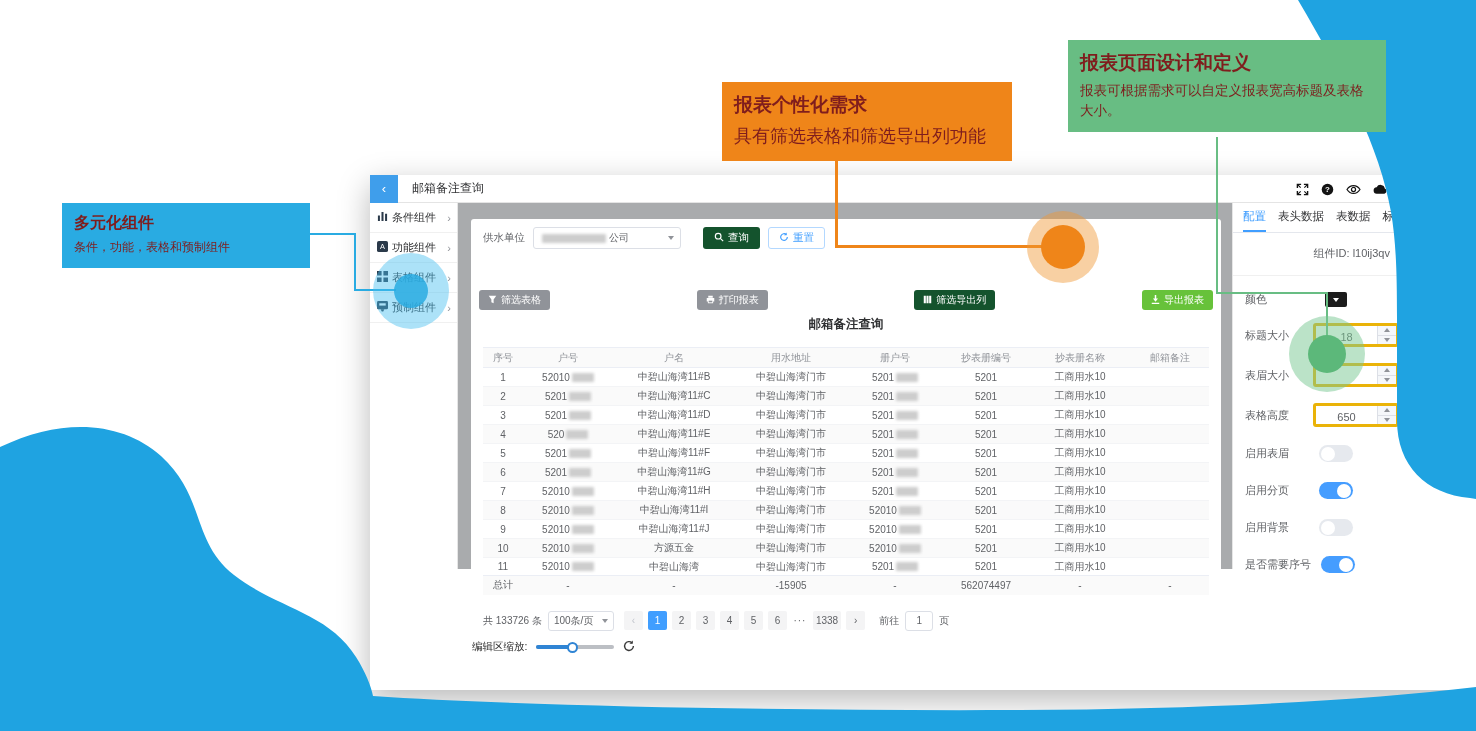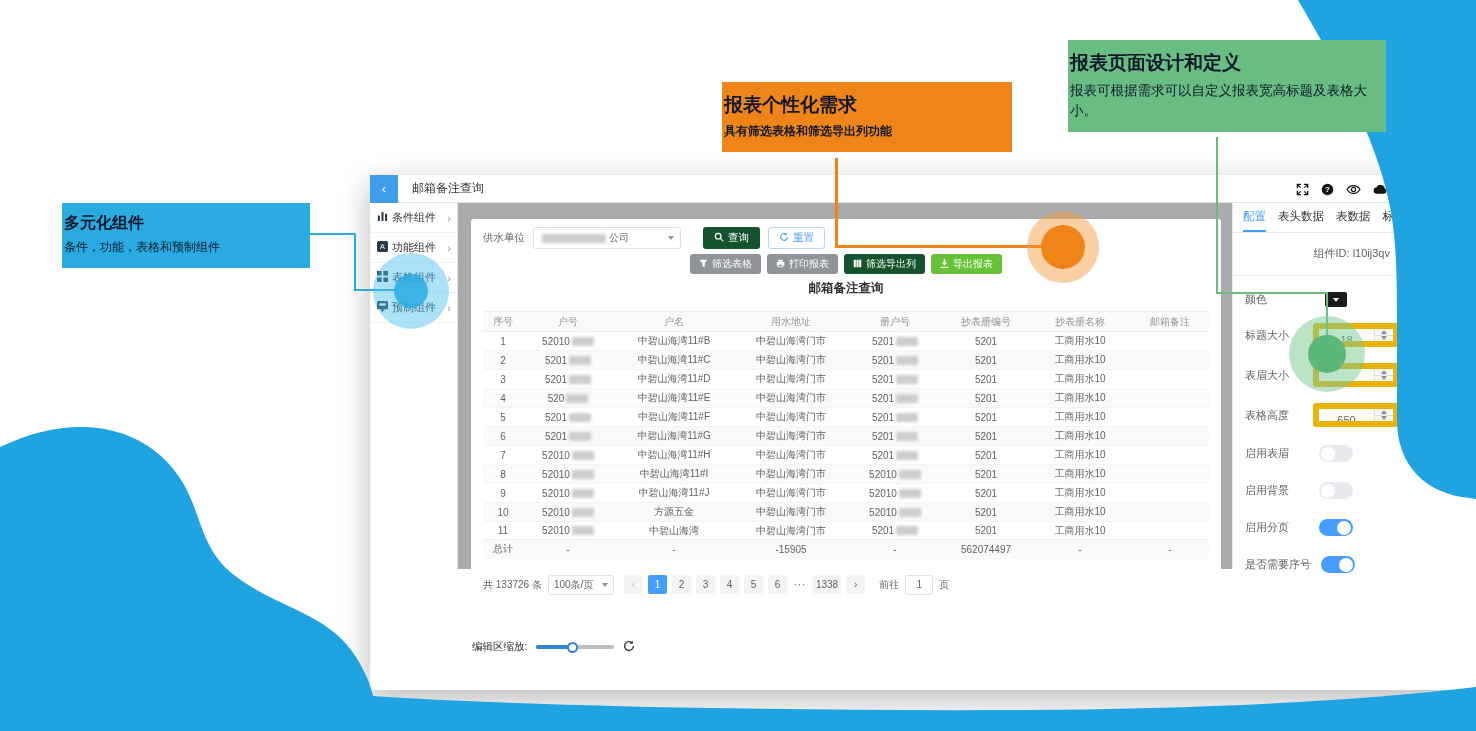--- a/index.html
+++ b/index.html
@@ -34,21 +34,21 @@
   .q-select .caret { margin-left:auto; }
   .blur-chip { display:inline-block; width:22px; height:9px; background:#cdcdcd; border-radius:1px; filter:blur(1.5px); vertical-align:-1px; margin-left:2px; }
   .blur-chip.wide { width:64px; }
 
   .btn { height:22px; padding:0 10px; border-radius:3px; font-size:10.5px; display:inline-flex; align-items:center; gap:4px; border:1px solid transparent; cursor:pointer; white-space:nowrap; }
   .btn-primary { background:#14532d; color:#fff; }
   .btn-outline { background:#fff; border-color:#b3d8ff; color:#409eff; }
   .btn-info { background:#909399; color:#fff; }
   .btn-success { background:#67c23a; color:#fff; }
 
-  .toolbar-row { display:flex; justify-content:center; gap:6px; padding:2px 8px 2px; }
+  .toolbar-row { display:flex; justify-content:space-between; gap:6px; padding:2px 8px 2px;margin-top:36px; }
   .toolbar-row .btn { height:20px; font-size:10px; padding:0 8px; }
 
   .report-title { text-align:center; font-size:12.5px; font-weight:bold; color:#303133; padding:4px 0 7px; }
 
   table { width:726px; margin:7px auto; border-collapse:collapse; table-layout:fixed; }
   th { background:#fafafa; color:#909399; font-weight:normal; font-size:10px; height:20px; border-top:1px solid #ebeef5; border-bottom:1px solid #ebeef5; white-space:nowrap; overflow:hidden; }
   td { height:19px; font-size:10px; color:#606266; text-align:center; border-bottom:1px solid #f3f4f6; white-space:nowrap; overflow:hidden; }
   tbody tr:nth-child(even) td { background:#fafafa; }
   tr.row-cut td { height:8px; line-height:17px; vertical-align:top; border-bottom:none; padding:0; }
   tr.summary td { background:#f3f8fd; border-top:1px solid #ebeef5; border-bottom:none; }
@@ -71,43 +71,43 @@
   .config-panel { width:244px; background:#fff; border-left:1px solid #e6e6e6; }
   .tabs { display:flex; gap:12px; padding-left:10px; height:30px; align-items:center; border-bottom:1px solid #e4e7ed; font-size:11.5px; color:#303133; }
   .tab { height:100%; display:flex; align-items:center; cursor:pointer; border-bottom:2px solid transparent; white-space:nowrap; }
   .tab.active { color:#409eff; border-bottom-color:#409eff; }
   .cid-row { width:186px; text-align:right; padding:13px 0 14px; border-bottom:1px solid #f0f0f0; font-size:11px; color:#606266; }
   .copy-link { color:#409eff; cursor:pointer; margin-left:4px; }
   .cfg-row { display:flex; align-items:center; padding:8px 12px; font-size:11px; color:#606266; }
   .cfg-row.first { padding-top:16px; }
   .cfg-label { min-width:64px; white-space:nowrap; }
   .swatch { width:22px; height:15px; background:#1c1c1c; border-radius:2px; margin-left:16px; display:flex; align-items:center; justify-content:center; cursor:pointer; }
-  .num-input { margin-left:4px; width:86px; height:24px; border:6px solid #eab308; border-radius:3px; display:flex; overflow:hidden; background:#fff; }
+  .num-input { margin-left:4px; width:86px; height:24px; border:3px solid #eab308; border-radius:3px; display:flex; overflow:hidden; background:#fff; }
   .num-val { flex:1; text-align:center; line-height:22px; font-size:11px; color:#606266; }
   .spin { width:19px; border-left:1px solid #dcdfe6; display:flex; flex-direction:column; }
   .spin-btn { flex:1; display:flex; align-items:center; justify-content:center; background:#f5f7fa; cursor:pointer; }
   .spin-btn:first-child { border-bottom:1px solid #dcdfe6; }
   .tri-up { width:0; height:0; border-left:3px solid transparent; border-right:3px solid transparent; border-bottom:4px solid #909399; }
   .tri-down { width:0; height:0; border-left:3px solid transparent; border-right:3px solid transparent; border-top:4px solid #909399; }
   .tri-down.white { border-top-color:#fff; border-left-width:3px; border-right-width:3px; }
   .toggle { width:34px; height:17px; border-radius:9px; background:#e6e9ee; position:relative; margin-left:10px; cursor:pointer; flex:none; }
   .toggle.on { background:#459dff; }
   .toggle .tknob { position:absolute; top:1.5px; left:2px; width:14px; height:14px; border-radius:50%; background:#fff; }
   .toggle.on .tknob { left:auto; right:2px; }
 
   
-  .callout { position:absolute; color:#0f172a; z-index:6; padding:10px 2px 12px; }
+  .callout { position:absolute; color:#7f1d1d; z-index:6; padding:10px 12px 12px; }
   .callout h3 { font-weight:bold; margin-bottom:5px; }
   .callout p { line-height:1.45; }
   .callout-blue { left:62px; top:203px; width:248px; background:#29abe2; }
   .callout-blue h3 { font-size:16px; }
   .callout-blue p { font-size:12px; }
   .callout-orange { left:722px; top:82px; width:290px; background:#ef8519; }
   .callout-orange h3 { font-size:19px; }
-  .callout-orange p { font-size:12px;font-weight:bold; }
+  .callout-orange p { font-size:18px; }
   .callout-green { left:1068px; top:40px; width:318px; background:#68bd83; }
   .callout-green h3 { font-size:19px; }
   .callout-green p { font-size:13.5px; }
 
   .line { position:absolute; z-index:4; }
   .circle { position:absolute; border-radius:50%; z-index:5; }
 </style>
 </head>
 <body>
 
@@ -484,28 +484,28 @@
           </div>
         </div>
       <div id="cfg-toggles">
           <div class="cfg-row" style="padding: 10px 12px;">
             <span class="cfg-label">启用表眉</span>
             <div class="toggle">
               <div class="tknob"></div>
             </div>
           </div>
           <div class="cfg-row" style="padding: 10px 12px;">
+            <span class="cfg-label">启用分页</span>
+            <div class="toggle on">
+              <div class="tknob"></div>
+            </div>
+          </div>
+          <div class="cfg-row" style="padding: 10px 12px;">
             <span class="cfg-label">启用背景</span>
             <div class="toggle">
-              <div class="tknob"></div>
-            </div>
-          </div>
-          <div class="cfg-row" style="padding: 10px 12px;">
-            <span class="cfg-label">启用分页</span>
-            <div class="toggle on">
               <div class="tknob"></div>
             </div>
           </div>
           <div class="cfg-row" style="padding: 10px 12px;">
             <span class="cfg-label">是否需要序号</span>
             <div class="toggle on">
               <div class="tknob"></div>
             </div>
           </div>
         </div>

